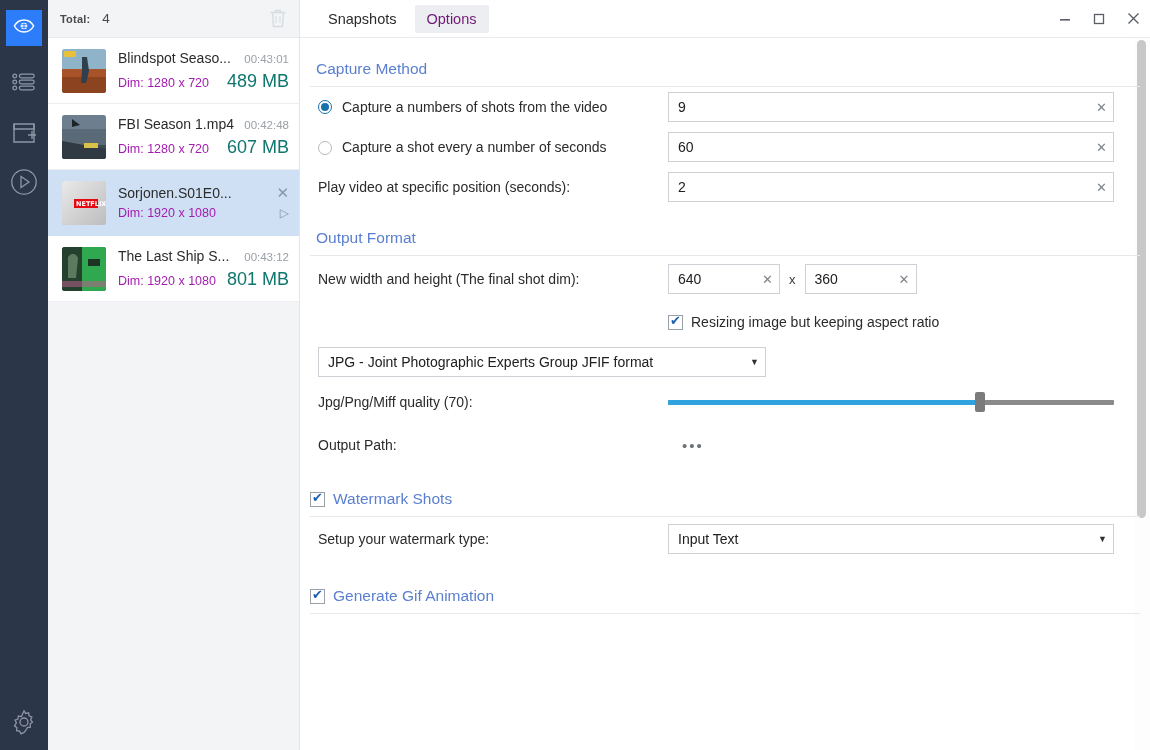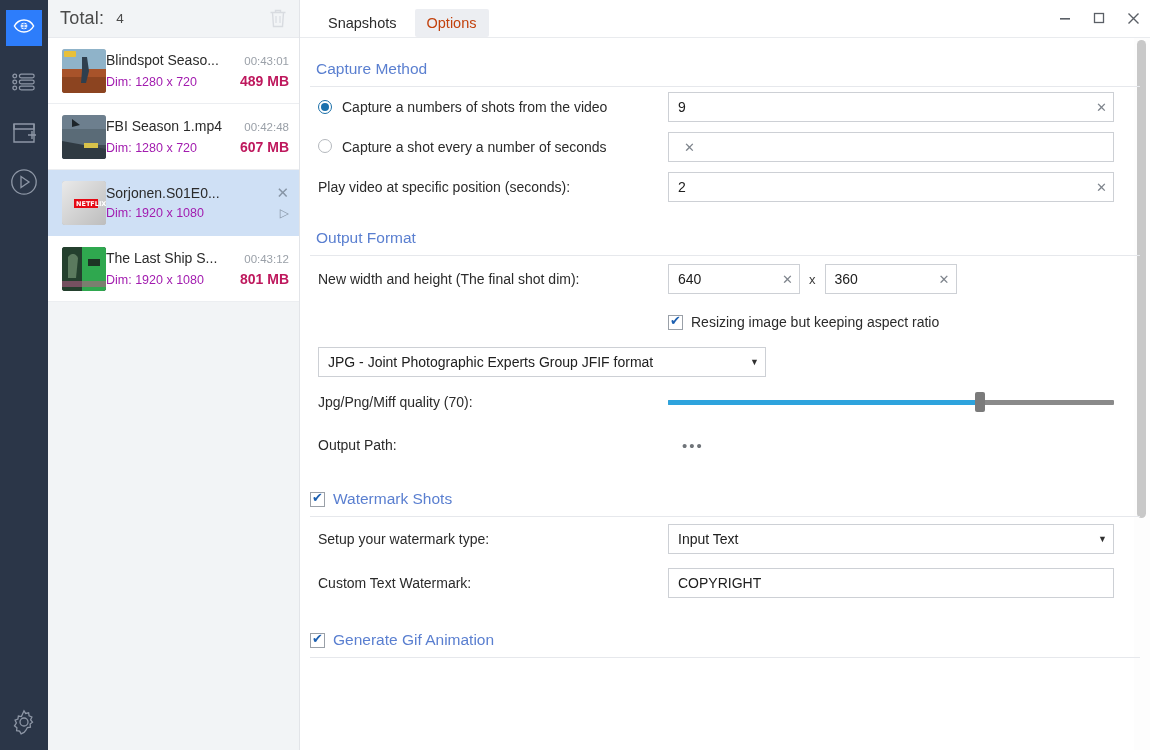--- a/index.html
+++ b/index.html
@@ -41,22 +41,23 @@
     position: relative;
   }
   .list-head {
     height: 38px;
     display: flex; align-items: center;
     padding: 0 8px 0 12px;
     background: #f2f4f6;
     border-bottom: 1px solid #e8eaee;
   }
   .list-head .total-lbl {
-    font-size: 18px; color: #4a4a4a;
+    font-size: 11px; color: #4a4a4a;
     letter-spacing: .2px;
+    font-weight: bold;
   }
   .list-head .total-num {
     font-size: 13.5px; color: #4a4a4a; margin-left: 12px;
   }
   .list-head .spacer { flex: 1 1 auto; }
   .trash { width: 26px; height: 26px; color: #d8dbe0; display:flex; align-items:center; justify-content:center;}
 
   .fileitem {
     height: 66px;
     display: flex; align-items: center;
@@ -66,51 +67,51 @@
     position: relative;
   }
   .fileitem.sel { background: #cfe0f5; border-bottom-color: #cfe0f5; }
   .thumb {
     width: 44px; height: 44px; flex: 0 0 44px;
     border-radius: 3px;
     overflow: hidden;
     position: relative;
     background: #b9b9b9;
   }
-  .meta { flex: 1 1 auto; min-width: 0; }
+  .meta { margin-left: 12px; flex: 1 1 auto; min-width: 0; }
   .row1 { display: flex; align-items: baseline; }
   .row2 { display: flex; align-items: baseline; margin-top: 5px; }
   .fname {
     font-size: 14px; color: #2b2b2b;
     white-space: nowrap; overflow: hidden;
     max-width: 118px;
   }
   .fdur { font-size: 11.5px; color: #9aa0a8; margin-left: auto; padding-left:6px;}
   .fdim { font-size: 12.5px; color: #a21caf; }
-  .fsize { font-size: 14px; color: #be185d; margin-left: auto; padding-left:6px;font-weight:bold;}
+  .fsize { font-size: 18px; color: #0f766e; margin-left: auto; padding-left:6px;}
   .xclose { margin-left: auto; color: #8795a6; font-size: 15px; line-height: 1; padding-left: 6px;}
   .playsm { margin-left: auto; color: #8795a6; font-size: 12px; line-height: 1; padding-left: 6px;}
 
   
   .content {
     flex: 1 1 auto; height: 750px;
     position: relative; background: #ffffff;
   }
   .titlebar {
-    height: 38px; display: flex; align-items: flex-end;
+    height: 38px; display: flex; align-items: center;
     border-bottom: 1px solid #e9ebee;
     background: #ffffff;
   }
   .tabs { display: flex; align-items: center; padding-left: 16px; }
   .tab {
     font-size: 14.5px; color: #2b2b2b;
     padding: 6px 12px; margin-right: 6px;
     background: transparent; border-radius: 2px;
   }
-  .tab.inactive { color: #c2410c; background: #eceef2; }
+  .tab.inactive { color: #701a75; background: #eceef2; }
   .winbtns { margin-left: auto; display: flex; align-items: center; }
   .winbtn {
     width: 34px; height: 38px;
     display: flex; align-items: center; justify-content: center;
     color: #5a5f66; font-size: 13px;
   }
 
   .scrollarea {
     position: absolute; top: 38px; left: 0; right: 0; bottom: 0;
     overflow: hidden;
@@ -160,21 +161,21 @@
     height: 30px; border: 1px solid #cdd0d5; background: #fff;
     display: flex; align-items: center;
     padding: 0 6px 0 9px;
     font-size: 14px; color: #202020;
   }
   .tbox .val { flex: 1 1 auto; white-space: nowrap; overflow: hidden; }
   .tbox .clr { color: #7e848c; font-size: 13px; padding-left: 6px; }
   .tbox .caret { color: #303030; font-size: 9px; padding-left: 6px; }
 
   .tbox.wfull { width: 448px; }
-  .tbox.wnum  { width: 132px; }
+  .tbox.wnum  { width: 112px; }
   .tbox.wpath { width: 408px; }
   .tbox.wsel  { width: 448px; gap: 20px; }
   .xsep { font-size: 13px; color: #3b3b3b; margin: 0 9px; }
 
   .slider { width: 448px; height: 26px; position: relative; display:flex; align-items:center;}
   .track-off { position:absolute; left:0; right:0; height:5px; background:#8a8a8a; border-radius:1px;}
   .track-on  { position:absolute; left:0; width:70%; height:5px; background:#2ea3dd; border-radius:1px;}
   .knob { position:absolute; left:70%; margin-left:-5px; width:10px; height:20px; background:#7b7b7b; border-radius:2px;}
 
   .dots { color: #6f7479; font-size: 15px; letter-spacing:2px; margin-left: 14px; }
@@ -404,25 +405,26 @@
             <span class="radio on"></span>
             <span>Capture a numbers of shots from the video</span>
           </div>
           <div class="tbox wfull">
             <span class="val">9</span>
             <span class="clr">✕</span>
           </div>
         </div>
 
         <div class="frow">
-          <div class="lbl w" style="display:flex;align-items:flex-start;">
+          <div class="lbl w" style="display:flex;align-items:flex-end;">
             <span class="radio"></span>
             <span>Capture a shot every a number of seconds</span>
           </div>
           <div class="tbox wfull">
+            <span class="val">60</span>
             <span class="clr">✕</span>
           </div>
         </div>
 
         <div class="frow">
           <div class="lbl w">Play video at specific position (seconds):</div>
           <div class="tbox wfull">
             <span class="val">2</span>
             <span class="clr">✕</span>
           </div>
@@ -480,26 +482,20 @@
         <div class="divider"></div>
 
         <div class="frow" style="min-height:44px">
           <div class="lbl w">Setup your watermark type:</div>
           <div class="tbox wsel">
             <span class="val">Input Text</span>
             <span class="caret">▼</span>
           </div>
         </div>
 
-        <div class="frow" style="min-height:44px">
-          <div class="lbl w">Custom Text Watermark:</div>
-          <div class="tbox wsel">
-            <span class="val">COPYRIGHT</span>
-          </div>
-        </div>
 
 
         <div class="sec-title cb" style="padding-top:26px">
           <span class="chk on" style="margin-right:8px"></span>
           <span>Generate Gif Animation</span>
         </div>
         <div class="divider"></div>
 
       </div>
     </div>

